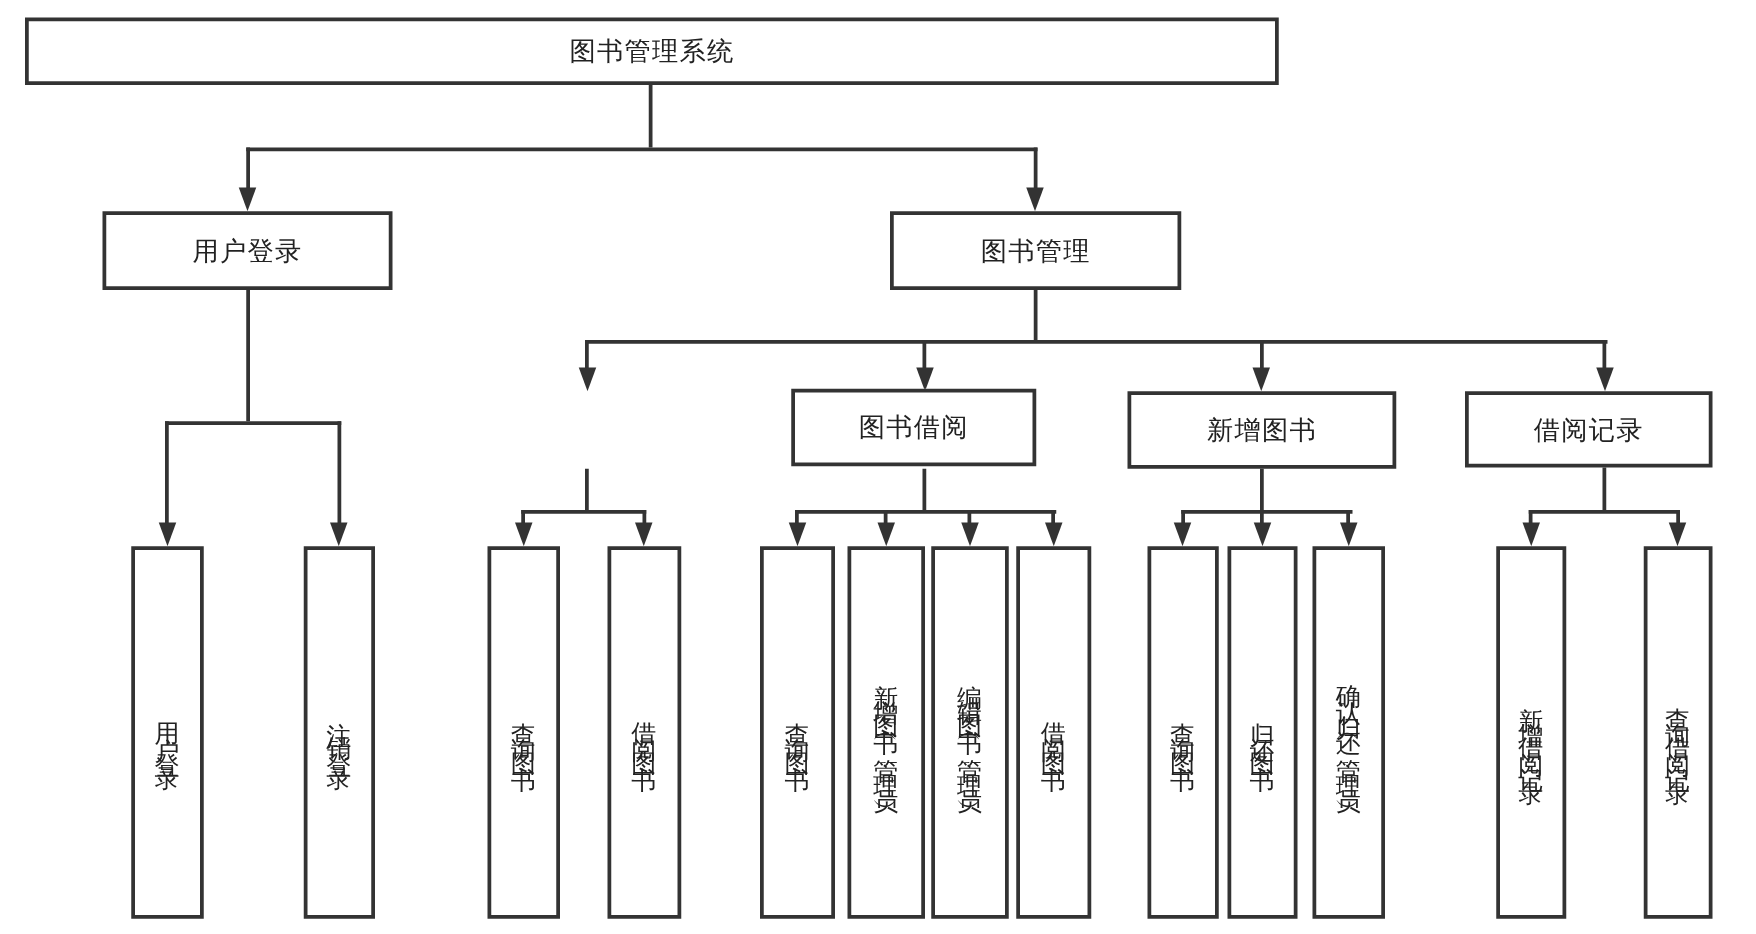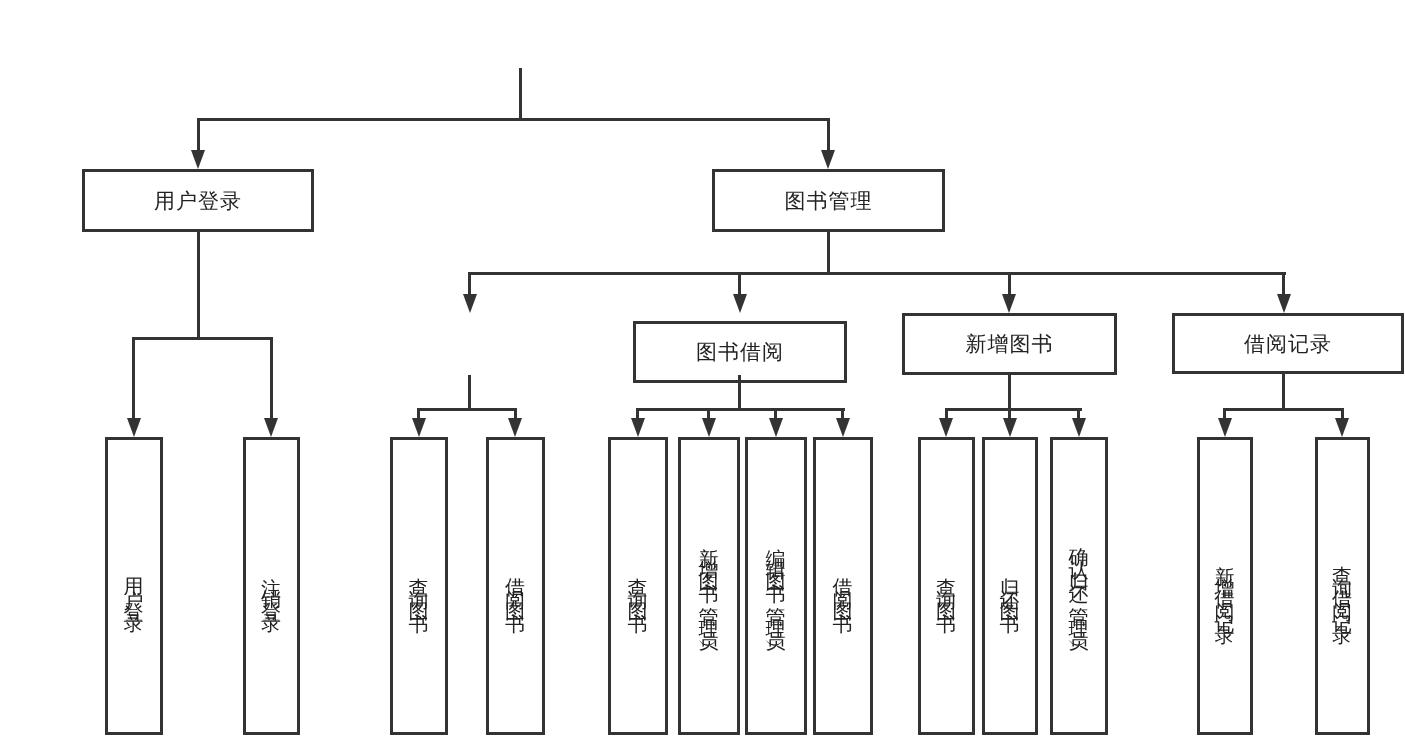--- a/index.html
+++ b/index.html
@@ -76,20 +76,23 @@
     letter-spacing: 1px;
     white-space: nowrap;
     z-index: 10;
   }
 </style>
 </head>
 <body>
 
 <div class="canvas">
 
+  <div class="box" style="left:20px;top:14px;width:1003px;height:54px">
+    <span class="hlabel">图书管理系统</span>
+  </div>
 
   <div class="line" style="left:519px;top:68px;width:3px;height:50px"></div>
   <div class="line" style="left:197px;top:118px;width:633px;height:3px"></div>
   <div class="line" style="left:197px;top:118px;width:3px;height:33px"></div>
   <div class="ah" style="left:191px;top:150px"></div>
   <div class="line" style="left:827px;top:118px;width:3px;height:33px"></div>
   <div class="ah" style="left:821px;top:150px"></div>
 
   <div class="box" style="left:82px;top:169px;width:232px;height:63px">
     <span class="hlabel">用户登录</span>
@@ -109,27 +112,27 @@
   <div class="line" style="left:1282px;top:272px;width:3px;height:23px"></div>
   <div class="ah" style="left:1277px;top:294px"></div>
 
   <div class="line" style="left:197px;top:232px;width:3px;height:105px"></div>
   <div class="line" style="left:132px;top:337px;width:141px;height:3px"></div>
   <div class="line" style="left:132px;top:337px;width:3px;height:82px"></div>
   <div class="ah" style="left:127px;top:418px"></div>
   <div class="line" style="left:270px;top:337px;width:3px;height:82px"></div>
   <div class="ah" style="left:264px;top:418px"></div>
 
-  <div class="box" style="left:633px;top:321px;width:214px;height:62px">
+  <div class="box" style="left:633px;top:311px;width:196px;height:62px">
     <span class="hlabel">图书借阅</span>
   </div>
   <div class="box" style="left:902px;top:313px;width:215px;height:62px">
     <span class="hlabel">新增图书</span>
   </div>
-  <div class="box" style="left:1172px;top:313px;width:232px;height:61px">
+  <div class="box" style="left:1172px;top:313px;width:198px;height:61px">
     <span class="hlabel">借阅记录</span>
   </div>
 
   <div class="line" style="left:468px;top:375px;width:3px;height:33px"></div>
   <div class="line" style="left:417px;top:408px;width:100px;height:3px"></div>
   <div class="line" style="left:417px;top:408px;width:3px;height:11px"></div>
   <div class="ah" style="left:412px;top:418px"></div>
   <div class="line" style="left:514px;top:408px;width:3px;height:11px"></div>
   <div class="ah" style="left:508px;top:418px"></div>
 

